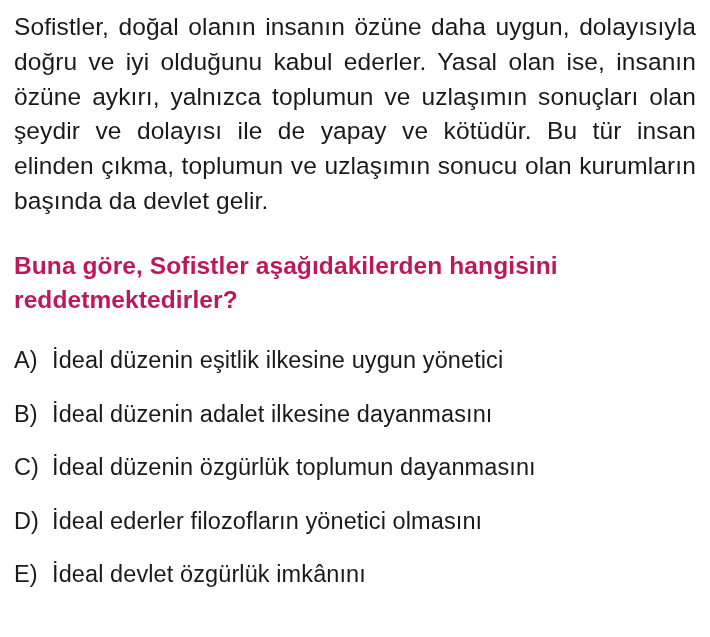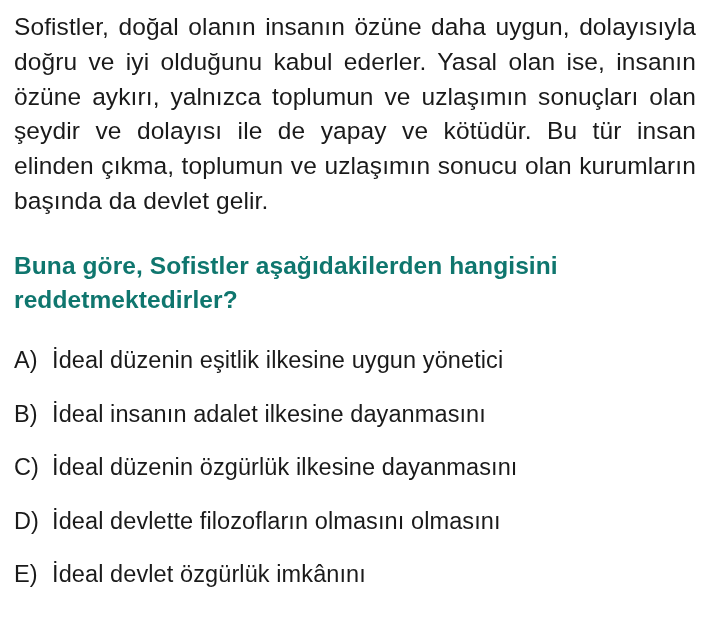--- a/index.html
+++ b/index.html
@@ -29,21 +29,21 @@
     letter-spacing: 0.1px;
     margin: 0 0 30px 0;
     color: #1a1a1a;
     hyphens: manual;
   }
   .question-stem {
     font-size: 24.5px;
     line-height: 1.40;
     font-weight: bold;
     margin: 0 0 28px 0;
-    color: #0f766e;
+    color: #be185d;
     letter-spacing: 0.1px;
   }
   .options {
     margin: 0;
     padding: 0;
     list-style: none;
   }
   .option {
     display: flex;
     align-items: flex-start;
@@ -71,29 +71,29 @@
 
   <p class="question-stem">Buna göre, Sofistler aşağıdakilerden hangisini reddetmektedirler?</p>
 
   <ul class="options">
     <li class="option">
       <span class="option-letter">A)</span>
       <span class="option-text">İdeal düzenin eşitlik ilkesine uygun yönetici</span>
     </li>
     <li class="option">
       <span class="option-letter">B)</span>
-      <span class="option-text">İdeal insanın adalet ilkesine dayanmasını</span>
+      <span class="option-text">İdeal düzenin adalet ilkesine dayanmasını</span>
     </li>
     <li class="option">
       <span class="option-letter">C)</span>
-      <span class="option-text">İdeal düzenin özgürlük ilkesine dayanmasını</span>
+      <span class="option-text">İdeal düzenin özgürlük toplumun dayanmasını</span>
     </li>
     <li class="option">
       <span class="option-letter">D)</span>
-      <span class="option-text">İdeal devlette filozofların olmasını olmasını</span>
+      <span class="option-text">İdeal ederler filozofların yönetici olmasını</span>
     </li>
     <li class="option">
       <span class="option-letter">E)</span>
       <span class="option-text">İdeal devlet özgürlük imkânını</span>
     </li>
   </ul>
 
 </div>
 
 </body></html>

